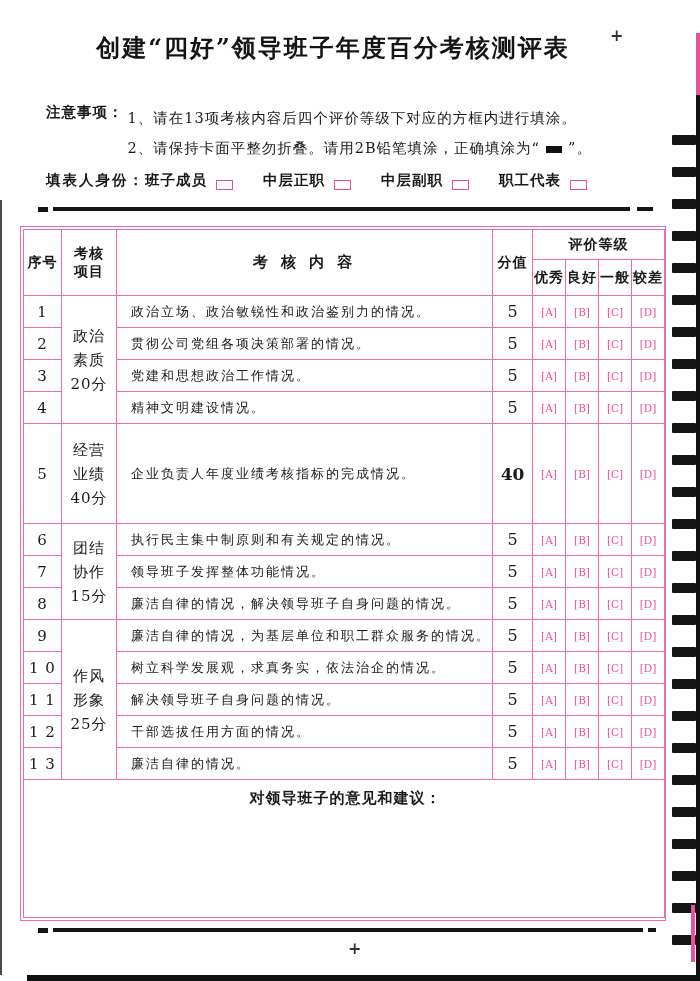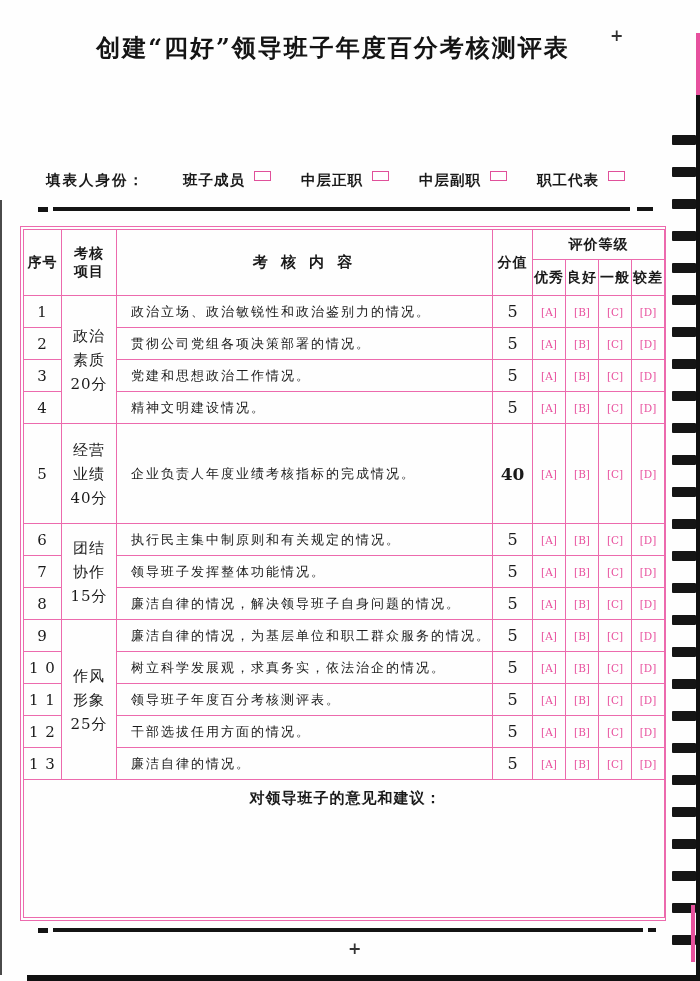--- a/index.html
+++ b/index.html
@@ -15,22 +15,22 @@
   }
   .plus{position:absolute;font-size:16px;font-weight:bold;color:#333;}
   .plus-top{left:610px;top:26px;}
   .plus-bottom{left:348px;top:939px;}
   .notice{position:absolute;top:103px;left:46px;display:flex;font-size:14.5px;}
   .notice-label{font-weight:bold;white-space:nowrap;letter-spacing:1px;}
   .notice-lines{margin-left:4px;}
   .notice-lines .nline{line-height:30px;white-space:nowrap;letter-spacing:1px;}
   .fill-rect{display:inline-block;width:16px;height:7px;background:#111;margin:0 6px;vertical-align:middle;}
   .identity{position:absolute;top:171px;left:46px;display:flex;align-items:center;font-size:14.5px;font-weight:bold;}
-  .identity-label{letter-spacing:2px;margin-right:38px;white-space:nowrap;text-align:right;}
-  .identity-option{display:flex;align-items:flex-start;margin-right:30px;white-space:nowrap;letter-spacing:1px;}
+  .identity-label{letter-spacing:2px;white-space:nowrap;text-align:right;}
+  .identity-option{display:flex;align-items:flex-end;margin-right:30px;white-space:nowrap;letter-spacing:1px;}
   .id-box{display:inline-block;width:15px;height:8px;border:1px solid #e0509a;margin-left:9px;background:#fff;}
   
   .sep-sq{position:absolute;background:#141414;width:10px;height:5px;}
   .sep-line{position:absolute;background:#141414;height:4px;}
   .sep-dash{position:absolute;background:#141414;height:4px;}
   
   .table-wrap{
     position:absolute;top:226px;left:20px;width:646px;
     border:1.5px solid #ec6aad;padding:2px;background:#fefefe;box-sizing:border-box;
   }
@@ -60,20 +60,27 @@
 </style>
 </head>
 <body>
 
 <div class="card">
 
   <div class="plus plus-top">+</div>
 
   <h1 class="title">创建“四好”领导班子年度百分考核测评表</h1>
 
+  <div class="notice">
+    <span class="notice-label">注意事项：</span>
+    <div class="notice-lines">
+      <div class="nline">1、请在13项考核内容后四个评价等级下对应的方框内进行填涂。</div>
+      <div class="nline"><span>2、请保持卡面平整勿折叠。请用2B铅笔填涂，正确填涂为“</span><span class="fill-rect"></span><span>”。</span></div>
+    </div>
+  </div>
 
   <div class="identity">
     <span class="identity-label">填表人身份：</span>
     <span class="identity-option">
       <span>班子成员</span>
       <span class="id-box"></span>
     </span>
     <span class="identity-option">
       <span>中层正职</span>
       <span class="id-box"></span>
@@ -230,21 +237,21 @@
           <td class="seq-cell">1 0</td>
           <td class="content-cell">树立科学发展观，求真务实，依法治企的情况。</td>
           <td class="score-cell">5</td>
           <td class="opt-cell">[A]</td>
           <td class="opt-cell">[B]</td>
           <td class="opt-cell">[C]</td>
           <td class="opt-cell">[D]</td>
         </tr>
         <tr style="height:32px;">
           <td class="seq-cell">1 1</td>
-          <td class="content-cell">领导班子年度百分考核测评表。</td>
+          <td class="content-cell">解决领导班子自身问题的情况。</td>
           <td class="score-cell">5</td>
           <td class="opt-cell">[A]</td>
           <td class="opt-cell">[B]</td>
           <td class="opt-cell">[C]</td>
           <td class="opt-cell">[D]</td>
         </tr>
         <tr style="height:32px;">
           <td class="seq-cell">1 2</td>
           <td class="content-cell">干部选拔任用方面的情况。</td>
           <td class="score-cell">5</td>

